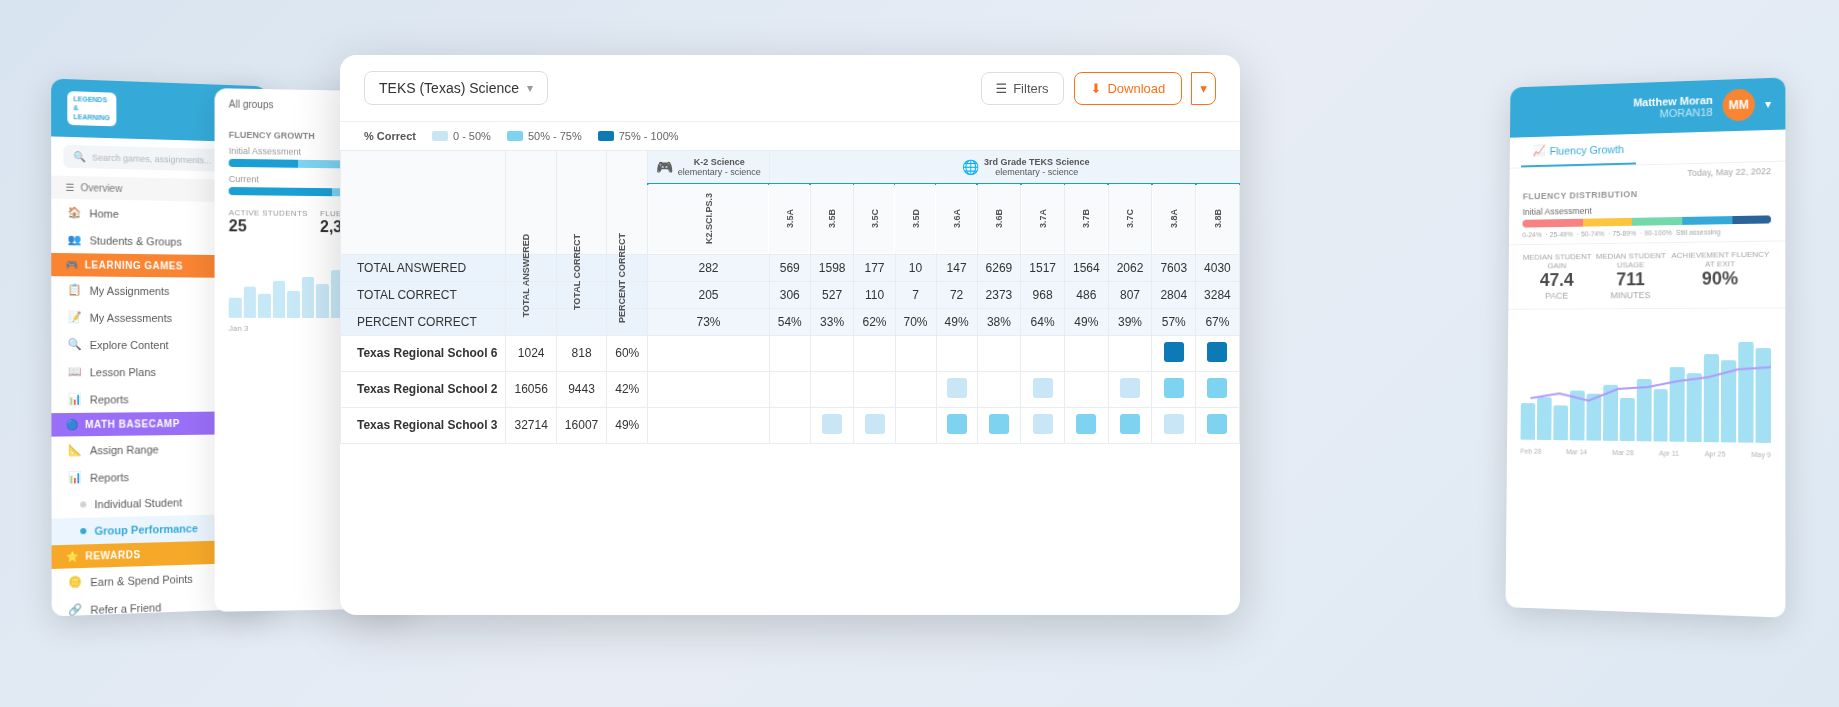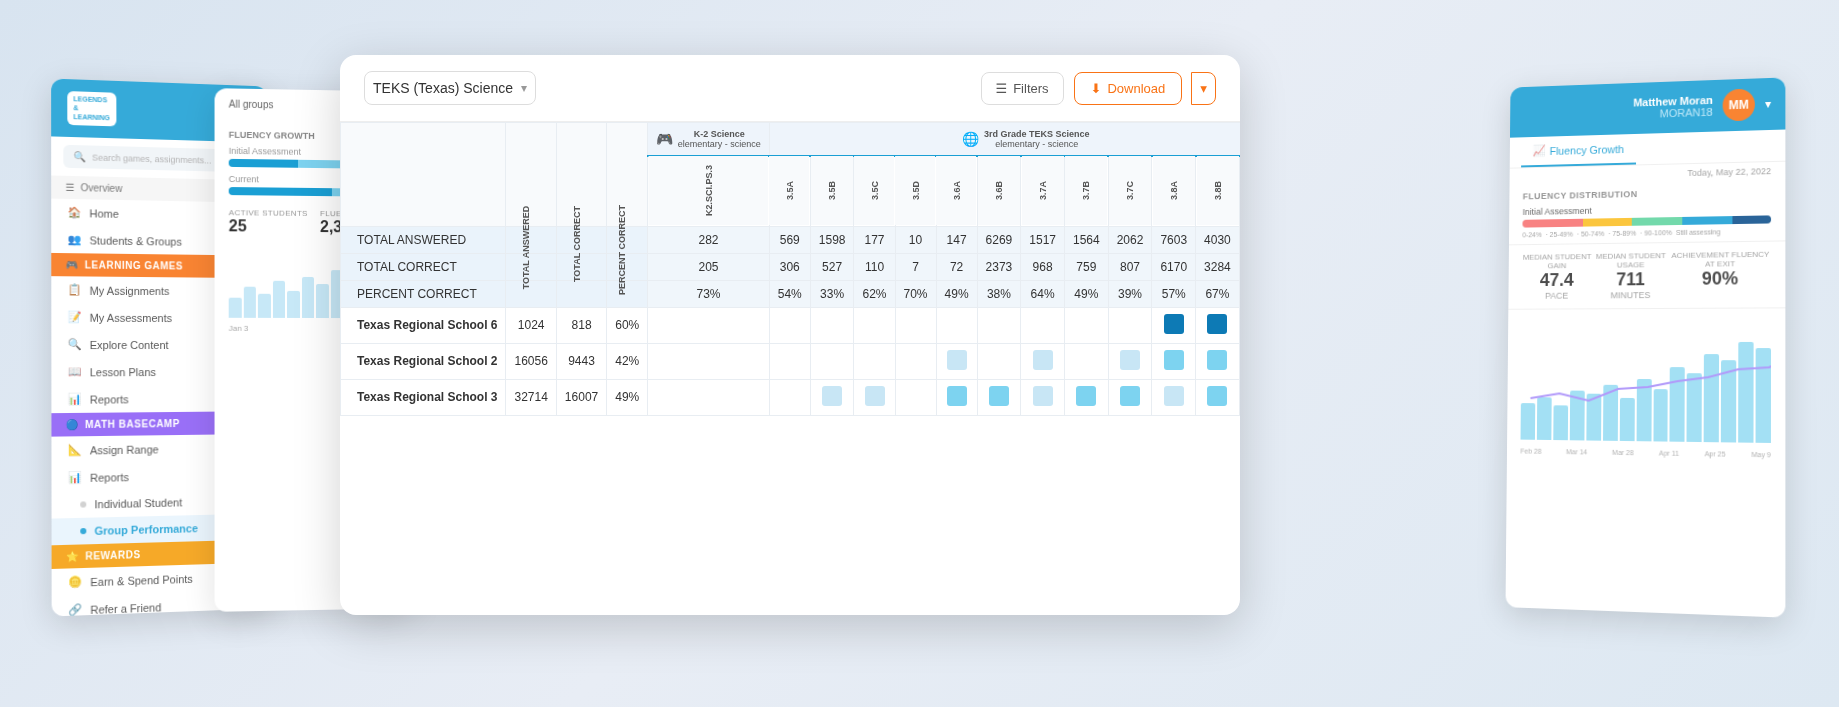--- a/index.html
+++ b/index.html
@@ -202,21 +202,21 @@
       padding: 16px 24px;
       border-bottom: 1px solid #eee;
     }
 
     .dropdown-select {
       display: flex;
       align-items: center;
       gap: 8px;
       border: 1px solid #ddd;
       border-radius: 8px;
-      padding: 8px 8px;
+      padding: 8px 14px;
       font-size: 14px;
       color: #333;
       cursor: pointer;
     }
 
     .header-actions {
       display: flex;
       align-items: center;
       gap: 10px;
     }
@@ -635,20 +635,35 @@
         <button class="download-btn">
           <span style="color:#f97316;">⬇</span>
           <span>Download</span>
         </button>
         <button class="download-chevron">
           <span>▾</span>
         </button>
       </div>
     </div>
 
+    <div class="legend-row">
+      <span style="font-size:11px; font-weight:600; color:#555;">% Correct</span>
+      <div class="legend-item">
+        <div class="legend-box" style="background:#c8e6f5;"></div>
+        <span>0 - 50%</span>
+      </div>
+      <div class="legend-item">
+        <div class="legend-box" style="background:#7dd3f0;"></div>
+        <span>50% - 75%</span>
+      </div>
+      <div class="legend-item">
+        <div class="legend-box" style="background:#0d7ab5;"></div>
+        <span>75% - 100%</span>
+      </div>
+    </div>
 
     <div class="table-wrap">
       <table>
         <thead>
           <tr>
             <th rowspan="2" style="min-width:160px; text-align:left;"></th>
             <th rowspan="2" class="th-rotated" style="width:60px;">
               <span style="font-size:9px; writing-mode:vertical-rl; transform:rotate(180deg); display:inline-block;">TOTAL ANSWERED</span>
             </th>
             <th rowspan="2" class="th-rotated" style="width:60px;">
@@ -713,23 +728,23 @@
             <td style="background:#eaf3fb;"></td>
             <td style="background:#eaf3fb;"></td>
             <td>205</td>
             <td>306</td>
             <td>527</td>
             <td>110</td>
             <td>7</td>
             <td>72</td>
             <td>2373</td>
             <td>968</td>
-            <td>759</td>
+            <td>486</td>
             <td>807</td>
-            <td>6170</td>
+            <td>2804</td>
             <td>3284</td>
             <td>3365</td>
           </tr>
           <tr class="summary-row">
             <td class="row-header" style="background:#eaf3fb;">PERCENT CORRECT</td>
             <td style="background:#eaf3fb;"></td>
             <td style="background:#eaf3fb;"></td>
             <td style="background:#eaf3fb;"></td>
             <td>73%</td>
             <td>54%</td>

